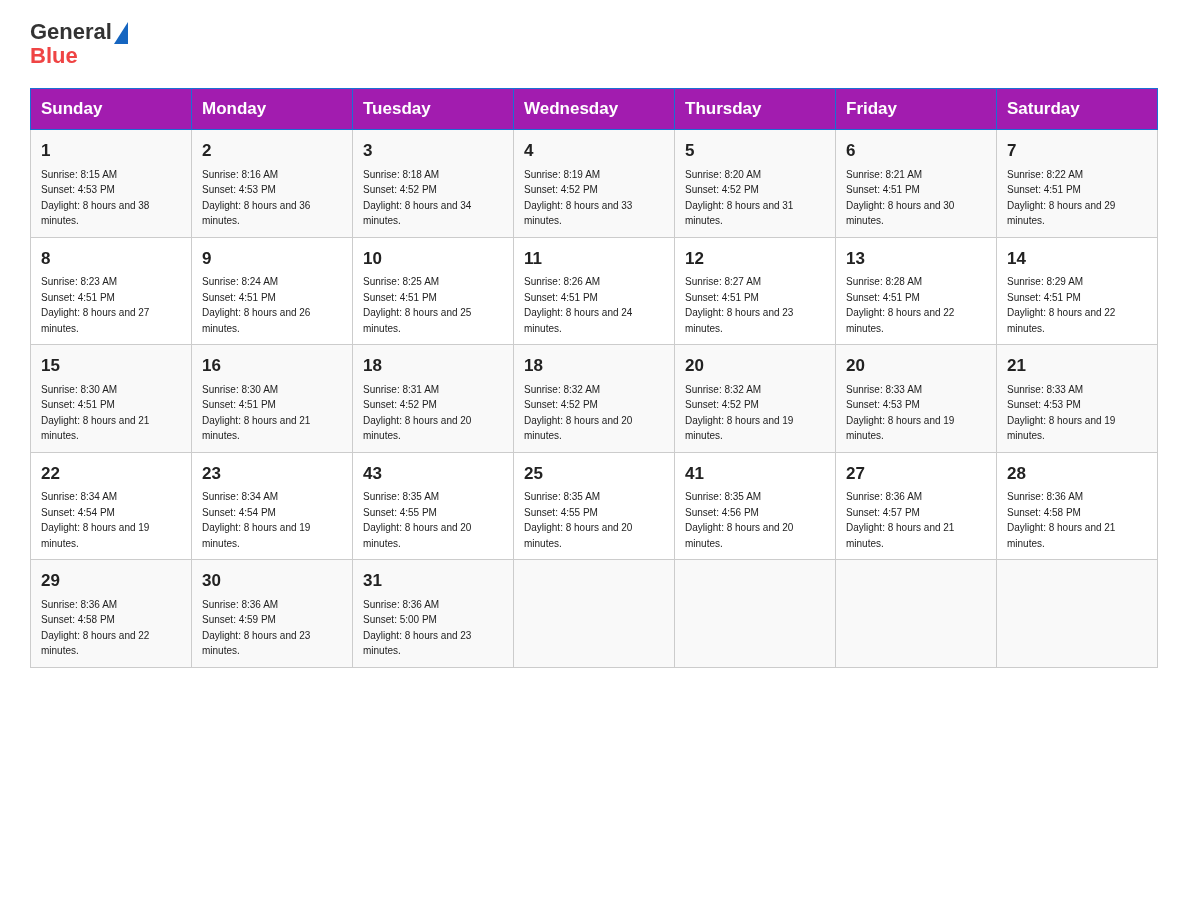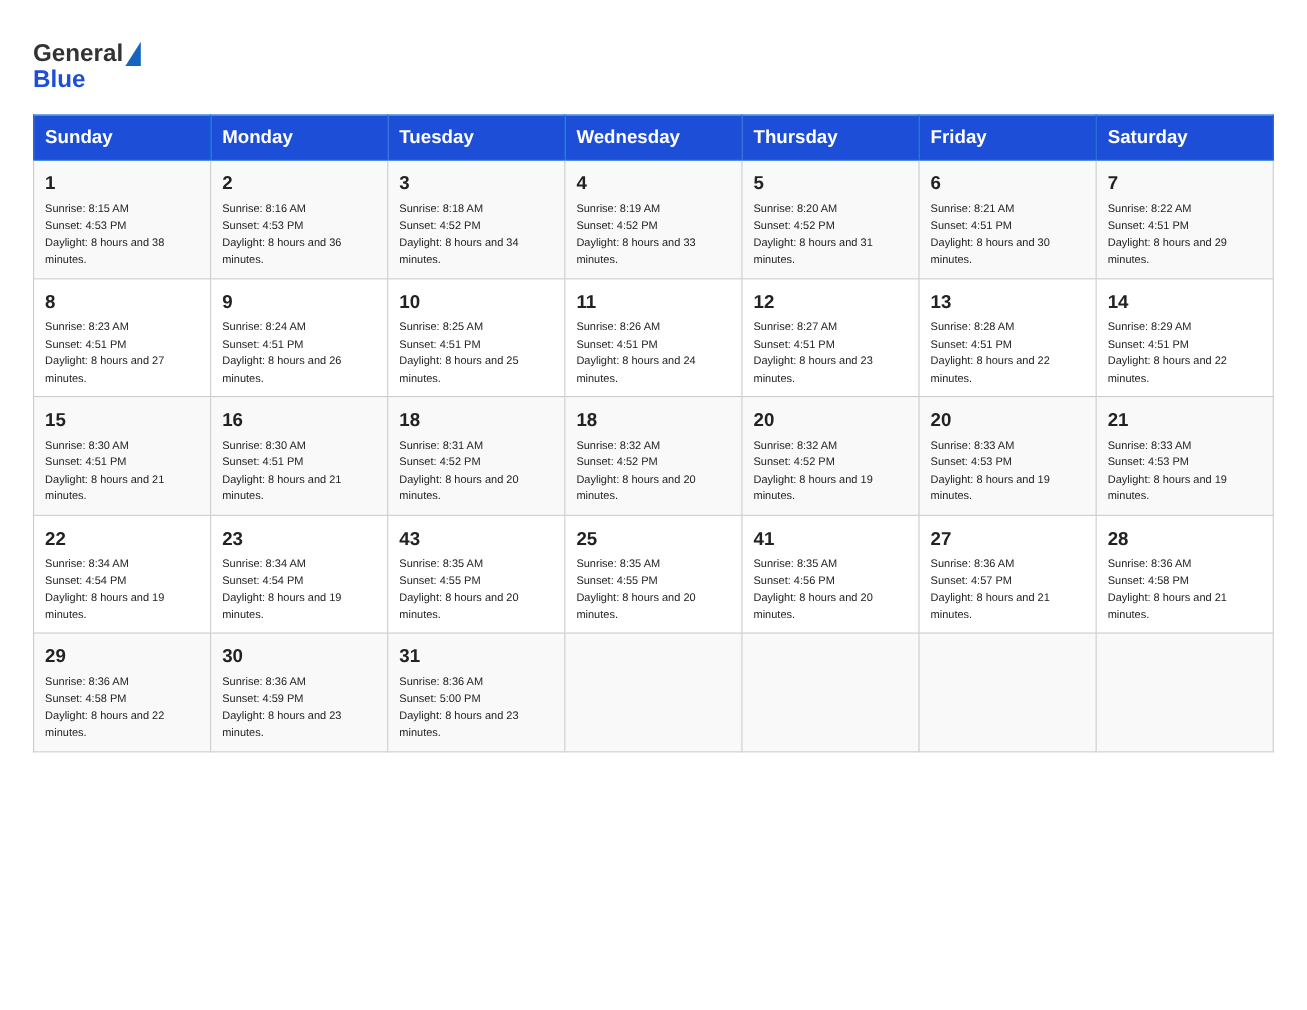--- a/index.html
+++ b/index.html
@@ -8,33 +8,32 @@
       background: #fff;
       width: 1188px;
       min-height: 918px;
       padding: 20px 30px;
     }
     .header {
       display: flex;
       justify-content: space-between;
       align-items: flex-start;
       margin-bottom: 20px;
-      margin-top: 16px;
     }
     .logo {
       display: flex;
       align-items: center;
       font-size: 22px;
       font-weight: bold;
     }
     .logo-general {
       color: #333;
     }
     .logo-blue {
-      color: #1d4ed8;
+      color: #ef4444;
     }
     .logo-triangle {
       width: 0;
       height: 0;
       border-left: 14px solid transparent;
       border-right: 0px solid transparent;
       border-bottom: 22px solid #1565C0;
       display: inline-block;
       margin-left: 2px;
       vertical-align: middle;
@@ -57,21 +56,21 @@
       font-size: 22px;
       font-weight: normal;
       color: #444;
     }
     .calendar {
       width: 100%;
       border-collapse: collapse;
       border: 1px solid #aaa;
     }
     .calendar thead th {
-      background-color: #1d4ed8;
+      background-color: #a21caf;
       color: #fff;
       font-size: 17px;
       font-weight: bold;
       padding: 10px 10px;
       text-align: left;
       border: 1px solid #1a6fd4;
     }
     .calendar tbody td {
       vertical-align: top;
       padding: 8px 10px;

